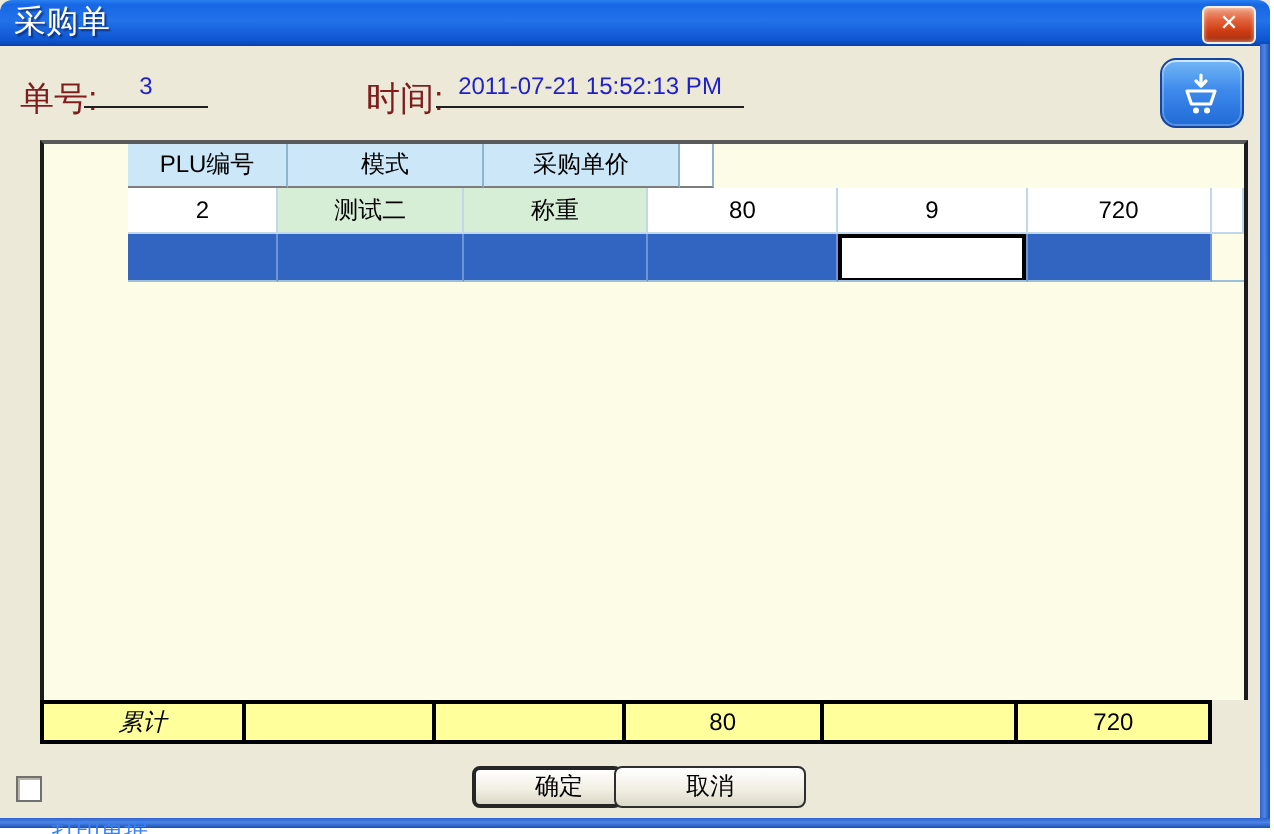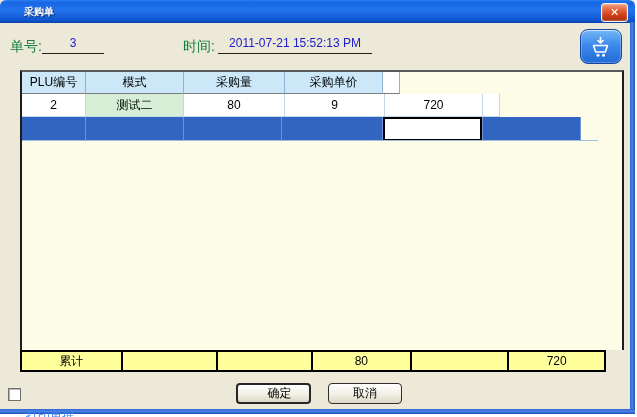--- a/index.html
+++ b/index.html
@@ -3,32 +3,32 @@
 <meta charset="utf-8">
 <style>
   html,body{margin:0;padding:0;}
   body{font-family:"Liberation Sans","DejaVu Sans",sans-serif;}
   .screen{position:relative;width:637px;height:417px;background:#ffffff;overflow:hidden;}
   .dialog-bg{position:absolute;left:0;top:0;width:635px;height:414px;background:#ECE9D8;}
   
   .titlebar{position:absolute;left:0;top:0;width:635px;height:23px;
     background:linear-gradient(180deg,#2a80f0 0%,#1767e6 10%,#2272ea 45%,#0e55d0 88%,#0a41a8 100%);
     border-radius:6px 6px 0 0;display:flex;align-items:center;}
-  .title-text{color:#fff;font-size:10px;font-weight:bold;margin-left:24px;text-shadow:1px 1px 1px rgba(0,0,30,.55);}
+  .title-text{color:#fff;font-size:16px;font-weight:normal;margin-left:7px;text-shadow:1px 1px 1px rgba(0,0,30,.55);}
   .close-btn{position:absolute;right:7px;top:3px;width:25px;height:17px;border-radius:3px;
     border:1px solid #f4f0ea;background:linear-gradient(180deg,#f0a284 0%,#e2633c 35%,#cc3a12 70%,#a33212 100%);
     color:#fff;font-size:11px;font-weight:bold;display:flex;align-items:center;justify-content:center;
     box-shadow:inset 0 0 2px rgba(255,255,255,.6);cursor:pointer;line-height:1;}
   
   .win-border-right{position:absolute;left:630px;top:22px;width:5px;height:388px;
     background:linear-gradient(90deg,#2e63cf,#4b84e4 45%,#1c4fb4);}
   .win-border-bottom{position:absolute;left:0;top:409px;width:635px;height:5px;
     background:linear-gradient(180deg,#2e63cf,#4b84e4 45%,#1c4fb4);}
   
-  .field-label{position:absolute;font-size:14px;color:#15803d;}
+  .field-label{position:absolute;font-size:17px;color:#7f1d1d;}
   .underline-field{position:absolute;border-bottom:1px solid #202020;text-align:center;
     font-size:12px;color:#2020c8;}
   
   .cart-btn{position:absolute;left:580px;top:29px;width:40px;height:33px;border-radius:8px;
     border:1px solid #15459e;background:linear-gradient(180deg,#74b8f6 0%,#3e8aec 45%,#1f6ad6 100%);
     box-shadow:inset 0 1px 0 rgba(255,255,255,.55), inset 0 0 0 1px rgba(255,255,255,.25);
     display:flex;align-items:center;justify-content:center;cursor:pointer;}
   
   .grid{position:absolute;left:20px;top:70px;width:604px;height:280px;background:#FDFDE7;
     border-left:2px solid #1c1c1c;border-right:2px solid #1c1c1c;border-top:2px solid #5a5a5a;
@@ -40,36 +40,36 @@
   .hdr-bold{font-weight:bold;}
   .hdr-filler{background:#ffffff;}
   .r1{height:23px;background:#ffffff;border-right:1px solid #c0d8ea;border-bottom:1px solid #c0d8ea;}
   .r1-green{background:#D5EED5;}
   .r1-filler{background:#ffffff;}
   .r2{height:24px;background:#3264C2;border-right:1px solid #6f94d6;border-bottom:1px solid #9cc0dc;}
   .r2-filler{background:#FDFDE7;border-right:none;}
   .price-input{width:100%;height:24px;box-sizing:border-box;border:2px solid #000;background:#fff;
     font-size:12px;padding:0 3px;outline:none;}
   
-  .c1{width:64px;} .c2{width:98px;} .c3{width:98px;} .c4{width:101px;} .c5{width:100px;} .c6{width:98px;} .cf{width:17px;}
+  .c1{width:80px;margin-left:42px;} .c2{width:98px;} .c3{width:98px;} .c4{width:101px;} .c5{width:100px;} .c6{width:98px;} .cf{width:17px;}
   
   .total-row{position:absolute;left:20px;top:350px;width:586px;height:22px;background:#FFFF9C;
     border:2px solid #000;box-sizing:border-box;display:flex;}
   .total-cell{box-sizing:border-box;border-right:2px solid #000;font-size:12px;display:flex;
     align-items:center;justify-content:center;color:#000;}
-  .t1{width:103px;} .t2{width:98px;} .t3{width:97px;} .t4{width:101px;} .t5{width:100px;} .t6{width:97px;border-right:none;}
+  .t1{width:103px;font-style:italic;} .t2{width:98px;} .t3{width:97px;} .t4{width:101px;} .t5{width:100px;} .t6{width:97px;border-right:none;}
   
   .checkbox{position:absolute;left:8px;top:388px;width:13px;height:13px;background:#fff;
     border:1px solid #707070;box-shadow:inset 1px 1px 0 #b9b5a8;box-sizing:border-box;cursor:pointer;}
   .checkbox-label{position:absolute;left:26px;top:388px;font-size:12px;color:#3b82f6;margin-top:20px;}
   .xp-btn{position:absolute;top:383px;height:21px;border-radius:4px;font-size:12px;color:#000;
     background:linear-gradient(180deg,#ffffff 0%,#f2efe4 55%,#dcd8c8 100%);
     display:flex;align-items:center;justify-content:center;cursor:pointer;box-sizing:border-box;}
   .ok-btn{left:236px;width:75px;border:2px solid #262626;padding-left:12px;}
-  .cancel-btn{left:328px;width:74px;border:1px solid #2e2e2e;}
+  .cancel-btn{left:307px;width:96px;border:1px solid #2e2e2e;}
 </style>
 </head>
 <body>
 
 <div class="screen">
   <div class="dialog-bg"></div>
 
   <div class="titlebar">
     <span class="title-text">采购单</span>
     <div class="close-btn">
@@ -94,28 +94,28 @@
       <circle cx="9" cy="20.2" r="1.5" fill="#ffffff"></circle>
       <circle cx="14.5" cy="20.2" r="1.5" fill="#ffffff"></circle>
     </svg>
   </div>
 
   <div class="grid">
 
     <div class="grid-row">
       <div class="grid-cell hdr c1">PLU编号</div>
       <div class="grid-cell hdr c3">模式</div>
-      <div class="grid-cell hdr c4">采购量</div>
       <div class="grid-cell hdr c6">采购单价</div>
       <div class="grid-cell hdr hdr-filler cf"></div>
     </div>
 
     <div class="grid-row">
       <div class="grid-cell r1 c1">2</div>
       <div class="grid-cell r1 r1-green c2">测试二</div>
+      <div class="grid-cell r1 r1-green c3">称重</div>
       <div class="grid-cell r1 c4">80</div>
       <div class="grid-cell r1 c5">9</div>
       <div class="grid-cell r1 c6">720</div>
       <div class="grid-cell r1 r1-filler cf"></div>
     </div>
 
     <div class="grid-row">
       <div class="grid-cell r2 c1"></div>
       <div class="grid-cell r2 c2"></div>
       <div class="grid-cell r2 c3"></div>

